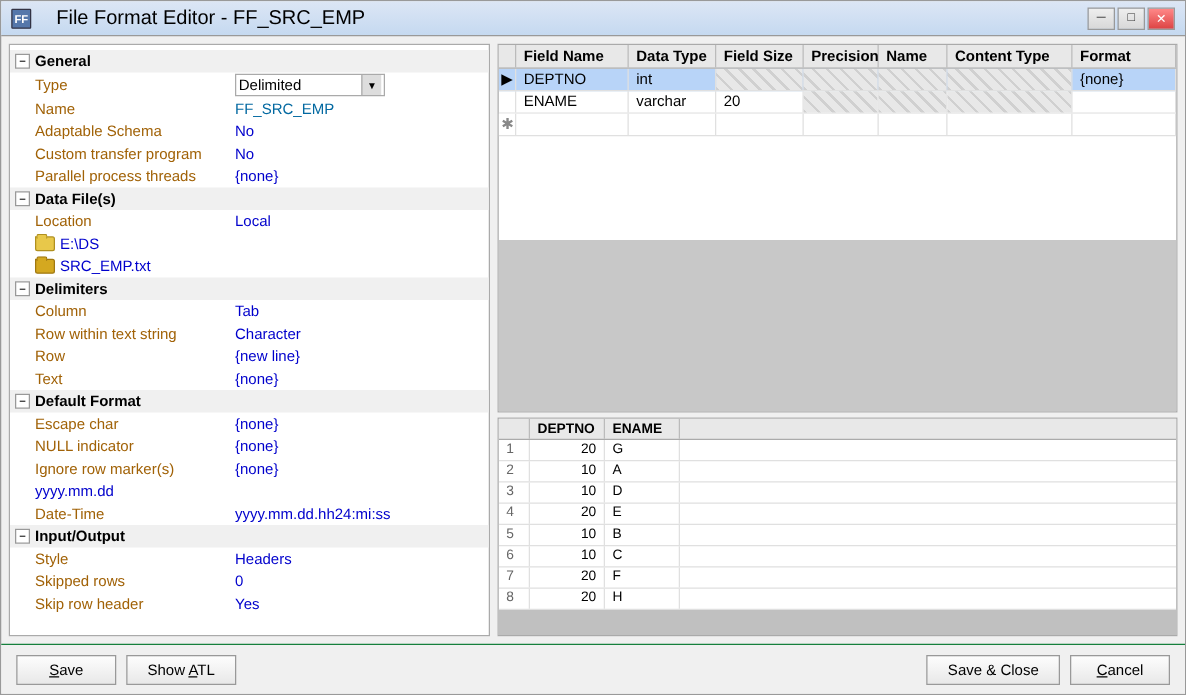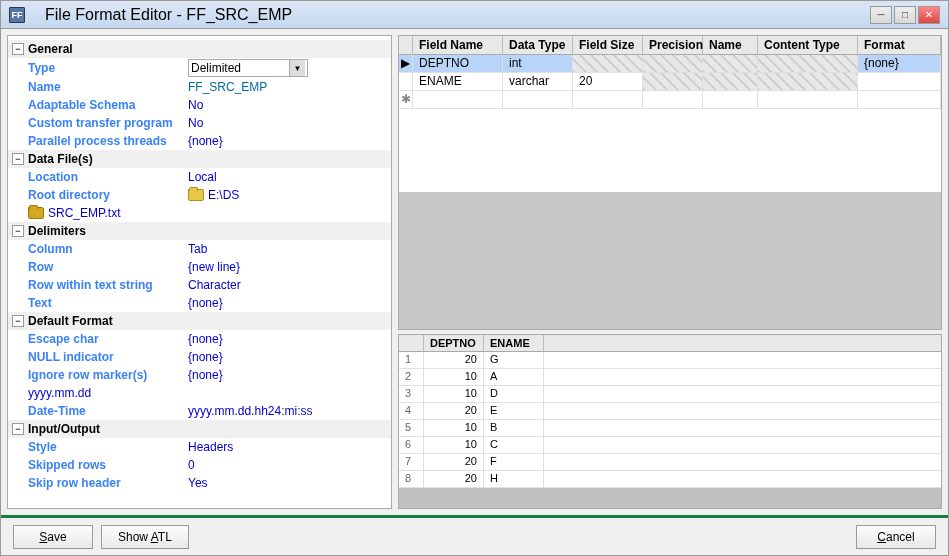--- a/index.html
+++ b/index.html
@@ -108,22 +108,21 @@
     }
     .prop-row {
       display: flex;
       align-items: center;
       padding: 1px 4px 1px 20px;
       min-height: 18px;
     }
     .prop-label {
       width: 160px;
       flex-shrink: 0;
-      color: #3b82f6;
-      font-weight: bold;
+      color: #a16207;
     }
     .prop-value {
       color: #0000cc;
     }
     .prop-value.black { color: #0369a1; }
     .prop-value-with-icon {
       display: flex;
       align-items: center;
       gap: 4px;
     }
@@ -315,21 +314,21 @@
 
     .grey-area-bottom {
       flex: 1;
       background: #c0c0c0;
     }
 
     
     .footer {
       height: 40px;
       background: #f0f0f0;
-      border-top: 3px solid #15803d;
+      border-top: 1px solid #15803d;
       display: flex;
       align-items: center;
       padding: 0 12px;
       gap: 8px;
       flex-shrink: 0;
     }
     .footer-btn {
       padding: 4px 16px;
       border: 1px solid #999;
       background: linear-gradient(to bottom, #fdfdfd, #e8e8e8);
@@ -391,21 +390,20 @@
 
         <div class="section-header">
           <div class="section-toggle">−</div>
           <span>Data File(s)</span>
         </div>
         <div class="prop-row">
           <span class="prop-label">Location</span>
           <span class="prop-value">Local</span>
         </div>
         <div class="prop-row">
-          <span class="prop-label">Root directory</span>
           <div class="prop-value-with-icon">
             <span class="folder-icon"></span>
             <span class="prop-value">E:\DS</span>
           </div>
         </div>
         <div class="prop-row">
           <div class="prop-value-with-icon">
             <span class="folder-icon2"></span>
             <span class="prop-value">SRC_EMP.txt</span>
           </div>
@@ -413,26 +411,26 @@
 
         <div class="section-header">
           <div class="section-toggle">−</div>
           <span>Delimiters</span>
         </div>
         <div class="prop-row">
           <span class="prop-label">Column</span>
           <span class="prop-value">Tab</span>
         </div>
         <div class="prop-row">
+          <span class="prop-label">Row within text string</span>
+          <span class="prop-value">Character</span>
+        </div>
+        <div class="prop-row">
           <span class="prop-label">Row</span>
           <span class="prop-value">{new line}</span>
-        </div>
-        <div class="prop-row">
-          <span class="prop-label">Row within text string</span>
-          <span class="prop-value">Character</span>
         </div>
         <div class="prop-row">
           <span class="prop-label">Text</span>
           <span class="prop-value">{none}</span>
         </div>
 
         <div class="section-header">
           <div class="section-toggle">−</div>
           <span>Default Format</span>
         </div>
@@ -582,18 +580,19 @@
   </div>
 
   <div class="footer">
     <button class="footer-btn">
       <span><span class="underline">S</span>ave</span>
     </button>
     <button class="footer-btn">
       <span>Show <span class="underline">A</span>TL</span>
     </button>
     <div class="footer-spacer"></div>
+    <button class="footer-btn">Save &amp; Close</button>
     <button class="footer-btn">
       <span><span class="underline">C</span>ancel</span>
     </button>
   </div>
 
 </div>
 
 </body></html>

